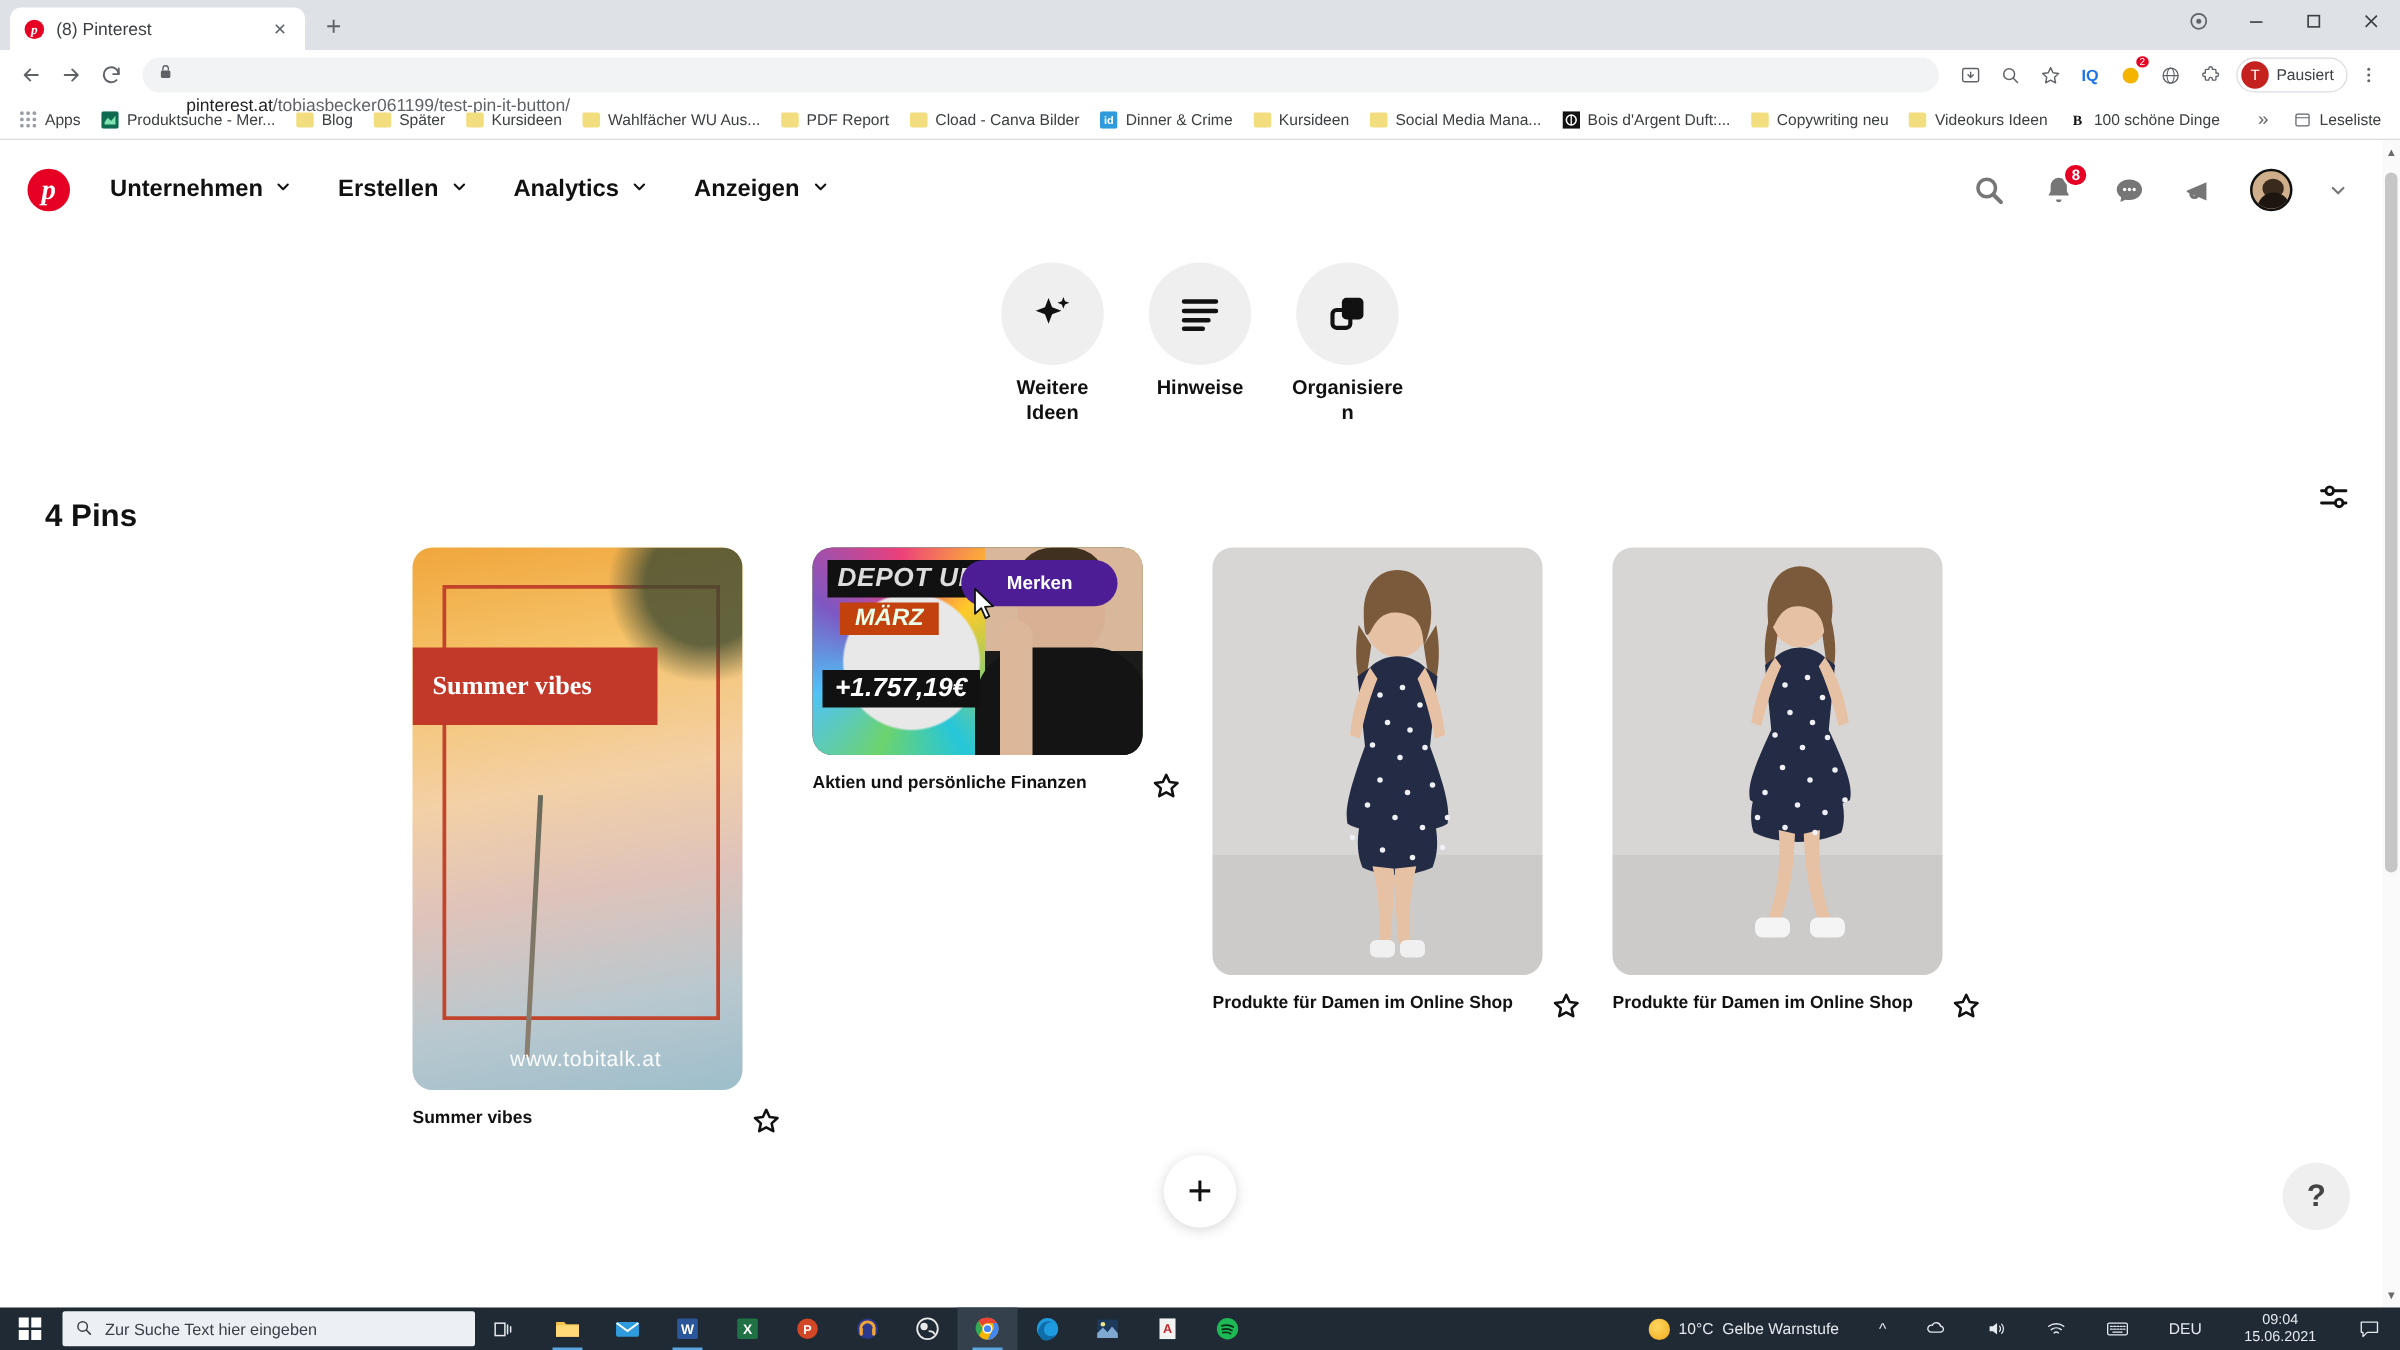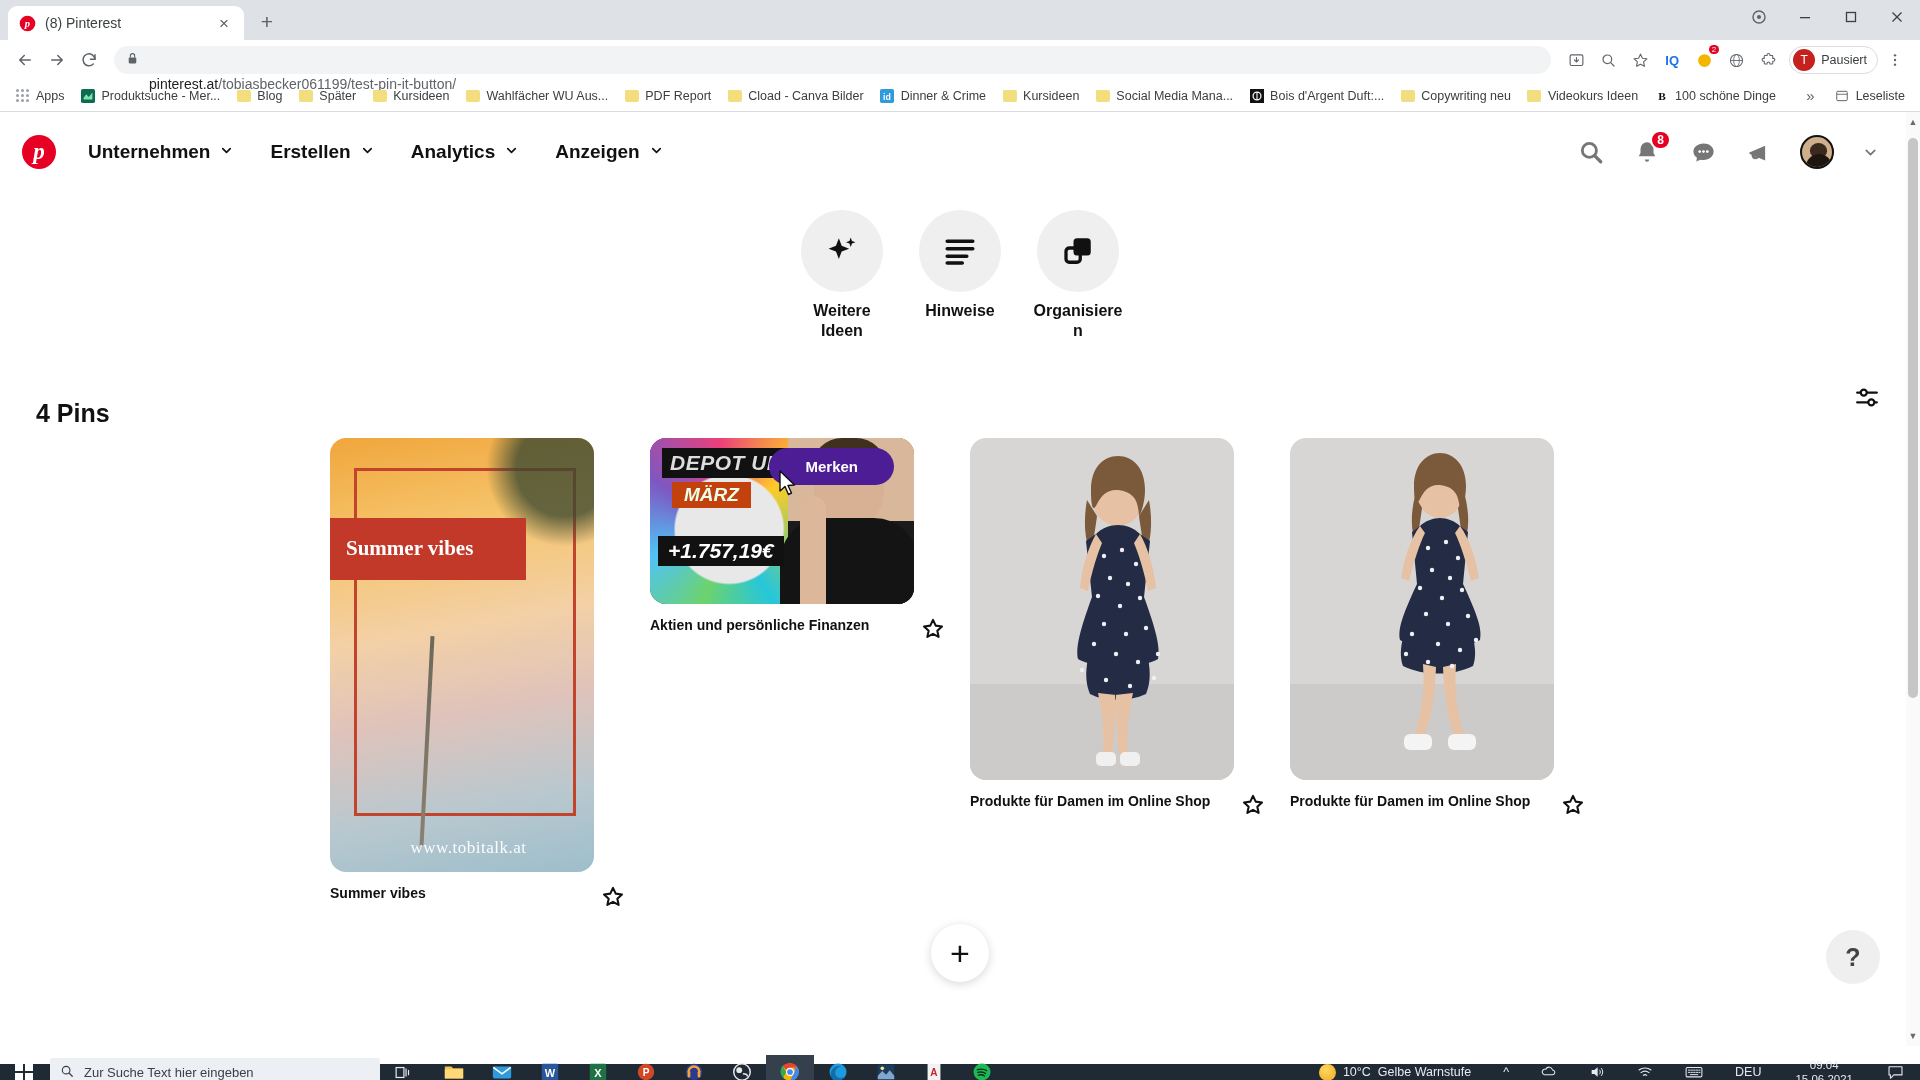--- a/index.html
+++ b/index.html
@@ -82,21 +82,21 @@
   .pin-star { width: 26px; height: 26px; flex: 0 0 26px; color: #111; }
 
   
   .p1 { height: 434px; background: linear-gradient(170deg, #f0a63c 0%, #f6c46b 22%, #f3d0a6 44%, #dfc3bb 62%, #b9c8cf 82%, #9dbecb 100%); position: relative; }
   .p1 .frame { position: absolute; left: 24px; top: 30px; right: 18px; bottom: 56px; border: 3px solid #c2442c; }
   .p1 .band { position: absolute; left: 0; top: 80px; width: 196px; height: 62px; background: #c2392a; }
   .p1 .band span { color: #fff; font-family: "Liberation Serif", serif; font-weight: bold; font-size: 21px; position: absolute; left: 16px; top: 18px; white-space: nowrap; }
   .p1 .palm { position: absolute; left: 36%; bottom: 26px; width: 4px; height: 210px; background: linear-gradient(to bottom, #6a6a5a, #8d8070); transform: rotate(3deg); }
   .p1 .canopy { position: absolute; left: 18%; bottom: 190px; width: 210px; height: 120px; }
   .p1 .leaf-top { position: absolute; right: 0; top: 0; width: 118px; height: 120px; background: radial-gradient(circle at 75% 25%, rgba(58,72,48,.78) 0 38%, rgba(58,72,48,0) 62%); }
-  .p1 .url { position: absolute; left: 13px; right: 0; bottom: 14px; text-align: center; color: #fff; font-size: 17px; letter-spacing: .5px; opacity: .95; font-family: Liberation Serif, serif; }
+  .p1 .url { position: absolute; left: 13px; right: 0; bottom: 14px; text-align: center; color: #fff; font-size: 17px; letter-spacing: .5px; opacity: .95; }
 
   
   .p2 { height: 166px; background: #2b2b2b; position: relative; overflow: hidden; }
   .p2 .rainbow { position: absolute; inset: 0; background:
       radial-gradient(circle at 30% 55%, #e8e8e8 0 26%, rgba(232,232,232,0) 27%),
       conic-gradient(from 200deg at 30% 55%, #6dd36d, #4fc3f7, #7e57c2, #ec407a, #ffca28, #9ccc65, #26c6da, #6dd36d); }
   .p2 .person { position: absolute; right: -6px; top: 0; width: 132px; height: 166px; background: linear-gradient(to bottom, #d9b79b 0 50%, #1b1b1b 50%); }
   .p2 .head { position: absolute; right: 30px; top: 4px; width: 70px; height: 82px; border-radius: 34px 34px 30px 30px; background: #d8b195; }
   .p2 .hair { position: absolute; right: 28px; top: 0px; width: 74px; height: 30px; border-radius: 34px 34px 0 0; background: #40301f; }
   .p2 .shirt { position: absolute; right: -4px; bottom: 0; width: 138px; height: 86px; border-radius: 44px 44px 0 0; background: #141414; }
@@ -117,21 +117,21 @@
   .findrow { margin-top: 10px; text-align: center; }
   .findtitle { font-size: 25px; font-weight: bold; color: #111; }
 
   .helpbtn { position: absolute; right: 40px; bottom: 62px; width: 54px; height: 54px; border-radius: 50%; background: #efefef; display: flex; align-items: center; justify-content: center; font-size: 25px; font-weight: bold; color: #444; }
 
   .scrollbar { position: absolute; right: 0; top: 112px; width: 14px; height: 934px; background: #fafafa; }
   .scrollthumb { position: absolute; top: 26px; left: 2px; width: 10px; height: 560px; background: #c6c6c6; border-radius: 5px; }
   .scroll-arrow { position: absolute; left: 0; width: 14px; height: 16px; display: flex; align-items: center; justify-content: center; color: #6b6b6b; font-size: 9px; }
 
   
-  .taskbar { position: absolute; left: 0; bottom: 0; width: 1920px; height: 16px; background: #1f2a35; display: flex; align-items: center; }
+  .taskbar { position: absolute; left: 0; bottom: 0; width: 1920px; height: 34px; background: #1f2a35; display: flex; align-items: center; }
   .start { width: 48px; height: 34px; display: flex; align-items: center; justify-content: center; }
   .winlogo { display: grid; grid-template-columns: 8px 8px; grid-template-rows: 8px 8px; gap: 2px; }
   .winlogo i { background: #fff; display: block; }
   .tb-search { width: 330px; height: 28px; background: #eceff4; border-radius: 2px; display: flex; align-items: center; gap: 10px; padding: 0 10px; margin-left: 2px; }
   .tb-search span { font-size: 13px; color: #3b4048; }
   .taskview { width: 44px; height: 34px; display: flex; align-items: center; justify-content: center; color: #e6e9ee; }
   .tb-apps { display: flex; align-items: center; gap: 0; margin-left: 6px; }
   .tb-app { width: 48px; height: 34px; display: flex; align-items: center; justify-content: center; position: relative; }
   .tb-app.active { background: #34404c; }
   .tb-app .underline { position: absolute; bottom: 0; left: 12px; width: 24px; height: 2px; background: #5aa6e0; }

